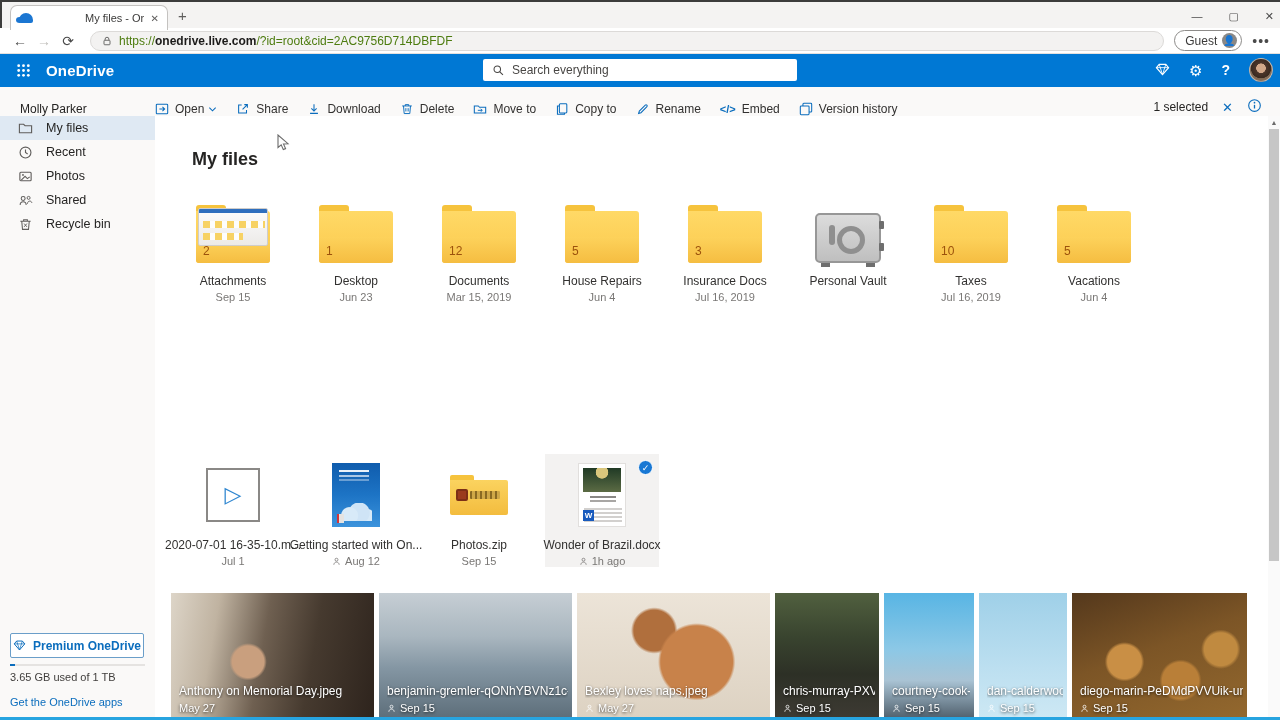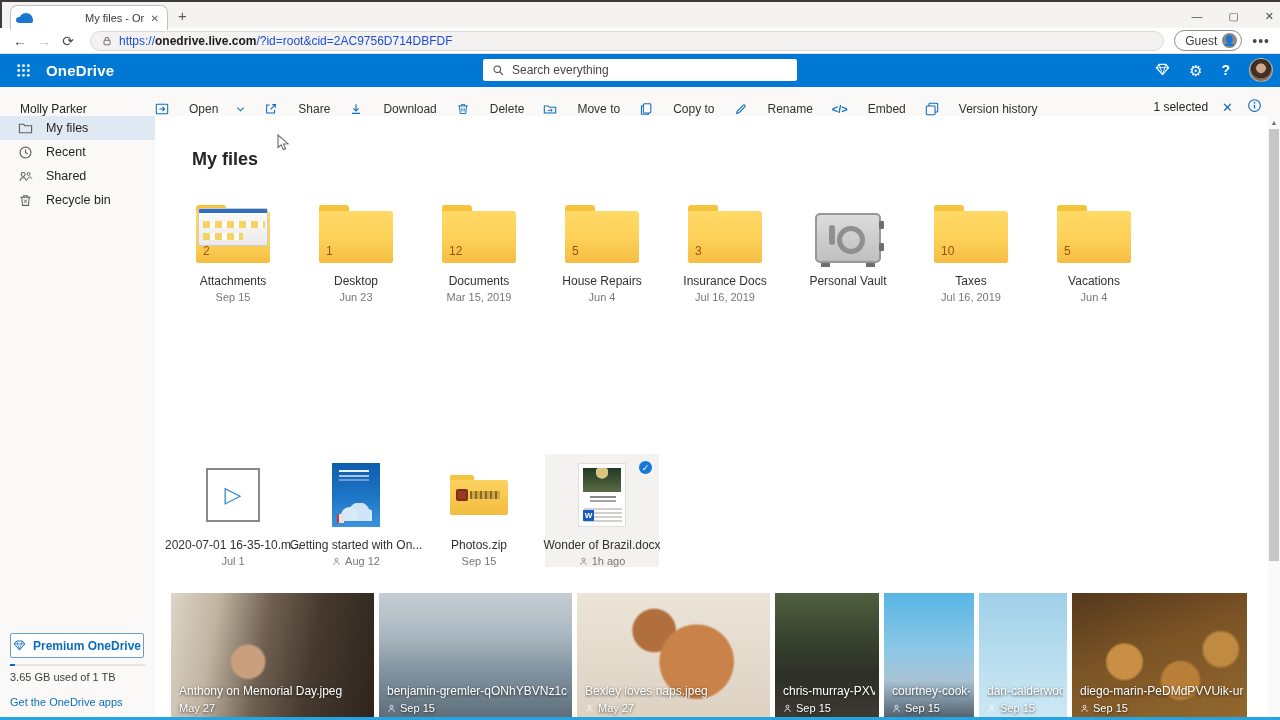--- a/index.html
+++ b/index.html
@@ -16,42 +16,42 @@
   .tab-close { font-size:10px; color:#5f5e5d; cursor:default; }
   .newtab { position:absolute; left:176px; top:5px; font-size:15px; color:#5f5e5d; }
   .cloud-ico { width:14px; height:10px; background:#1b76d2; border-radius:7px 7px 2px 2px; position:relative; }
   .cloud-ico:before { content:""; position:absolute; left:-3px; bottom:0; width:7px; height:6px; background:#1b76d2; border-radius:50%; }
   .win-controls { position:absolute; right:6px; top:0; height:28px; display:flex; align-items:center; gap:26px; font-size:11px; color:#4a4a4a; }
   .navbar { height:26px; background:#fff; display:flex; align-items:center; padding:0 8px; border-bottom:1px solid #e3e1df; }
   .nav-btn { font-size:14px; color:#4a4a4a; width:24px; text-align:center; }
   .nav-btn.disabled { color:#c0beba; }
   .urlbox { flex:1; height:20px; margin:0 10px; background:#f3f2f1; border:1px solid #dcdad8; border-radius:11px;
             display:flex; align-items:center; gap:6px; padding:0 10px; font-size:12px; }
-  .url-scheme,.url-path { color:#1d4ed8; }
+  .url-scheme,.url-path { color:#4d7c0f; }
   .url-host { color:#1b1a19; font-weight:700; }
   .guest-pill { display:flex; align-items:center; gap:5px; border:1px solid #8d8b89; border-radius:13px; height:21px; padding:0 4px 0 10px; font-size:12px; color:#3b3a39; margin-right:10px; }
   .guest-avatar { width:15px; height:15px; border-radius:50%; background:#8a8886; color:#fff; font-size:10px; display:flex; align-items:center; justify-content:center; }
   .more-dots { font-size:14px; color:#4a4a4a; letter-spacing:1px; margin-right:2px; }
 
   
   .suite { height:33px; background:#0078d4; display:flex; align-items:center; position:relative; color:#fff; }
   .waffle { width:46px; height:32px; display:flex; align-items:center; justify-content:center; }
   .app-name { font-size:15px; font-weight:700; letter-spacing:.2px; }
   .search { position:absolute; left:483px; top:5px; width:314px; height:22px; background:#fff; border-radius:2px;
             display:flex; align-items:center; gap:7px; padding:0 9px; }
   .search-text { font-size:12px; color:#484644; }
   .suite-right { position:absolute; right:7px; top:0; height:32px; display:flex; align-items:center; gap:19px; }
   .suite-ico { color:#fff; font-size:15px; line-height:1; }
   .me-avatar { width:24px; height:24px; border-radius:50%; background:radial-gradient(circle at 50% 42%, #d2a88a 27%, #4b352a 30%, #3a2a21 58%, #7d6753 61%, #9c8270 100%); border:1px solid rgba(255,255,255,.5); }
 
   
   .cmdbar { height:29px; background:#faf9f8; display:flex; align-items:flex-end; font-size:12px; }
   .owner { width:155px; padding-left:20px; color:#252423; font-size:12px; }
   .cmds { display:flex; align-items:center; }
-  .cmd { display:flex; align-items:center; gap:20px; margin-right:19px; color:#323130; cursor:default; }
+  .cmd { display:flex; align-items:center; gap:6px; margin-right:19px; color:#323130; cursor:default; }
   .cmd svg, .cmd .embed-glyph { color:#0b6dbd; }
   .embed-glyph { font-size:11px; font-weight:700; }
   .chev { color:#605e5c; margin-left:-2px; }
   .sel-zone { margin-left:auto; display:flex; align-items:center; gap:14px; padding-right:18px; color:#252423; }
   .sel-x { color:#0b6dbd; font-size:13px; }
   .sel-info svg { color:#0b6dbd; }
 
   
   .content { display:flex; height:602px; }
   .sidebar { width:155px; background:#faf9f8; position:relative; padding-top:0; flex-shrink:0; }
@@ -391,20 +391,26 @@
     <span class="side-label">My files</span>
   </div>
 
   <div class="side-item">
     <svg width="15" height="15">
               <use href="#i-clock"></use>
             </svg>
     <span class="side-label">Recent</span>
   </div>
 
+  <div class="side-item">
+    <svg width="15" height="15">
+              <use href="#i-photo"></use>
+            </svg>
+    <span class="side-label">Photos</span>
+  </div>
 
   <div class="side-item">
     <svg width="15" height="15">
               <use href="#i-people"></use>
             </svg>
     <span class="side-label">Shared</span>
   </div>
 
   <div class="side-item">
     <svg width="15" height="15">

